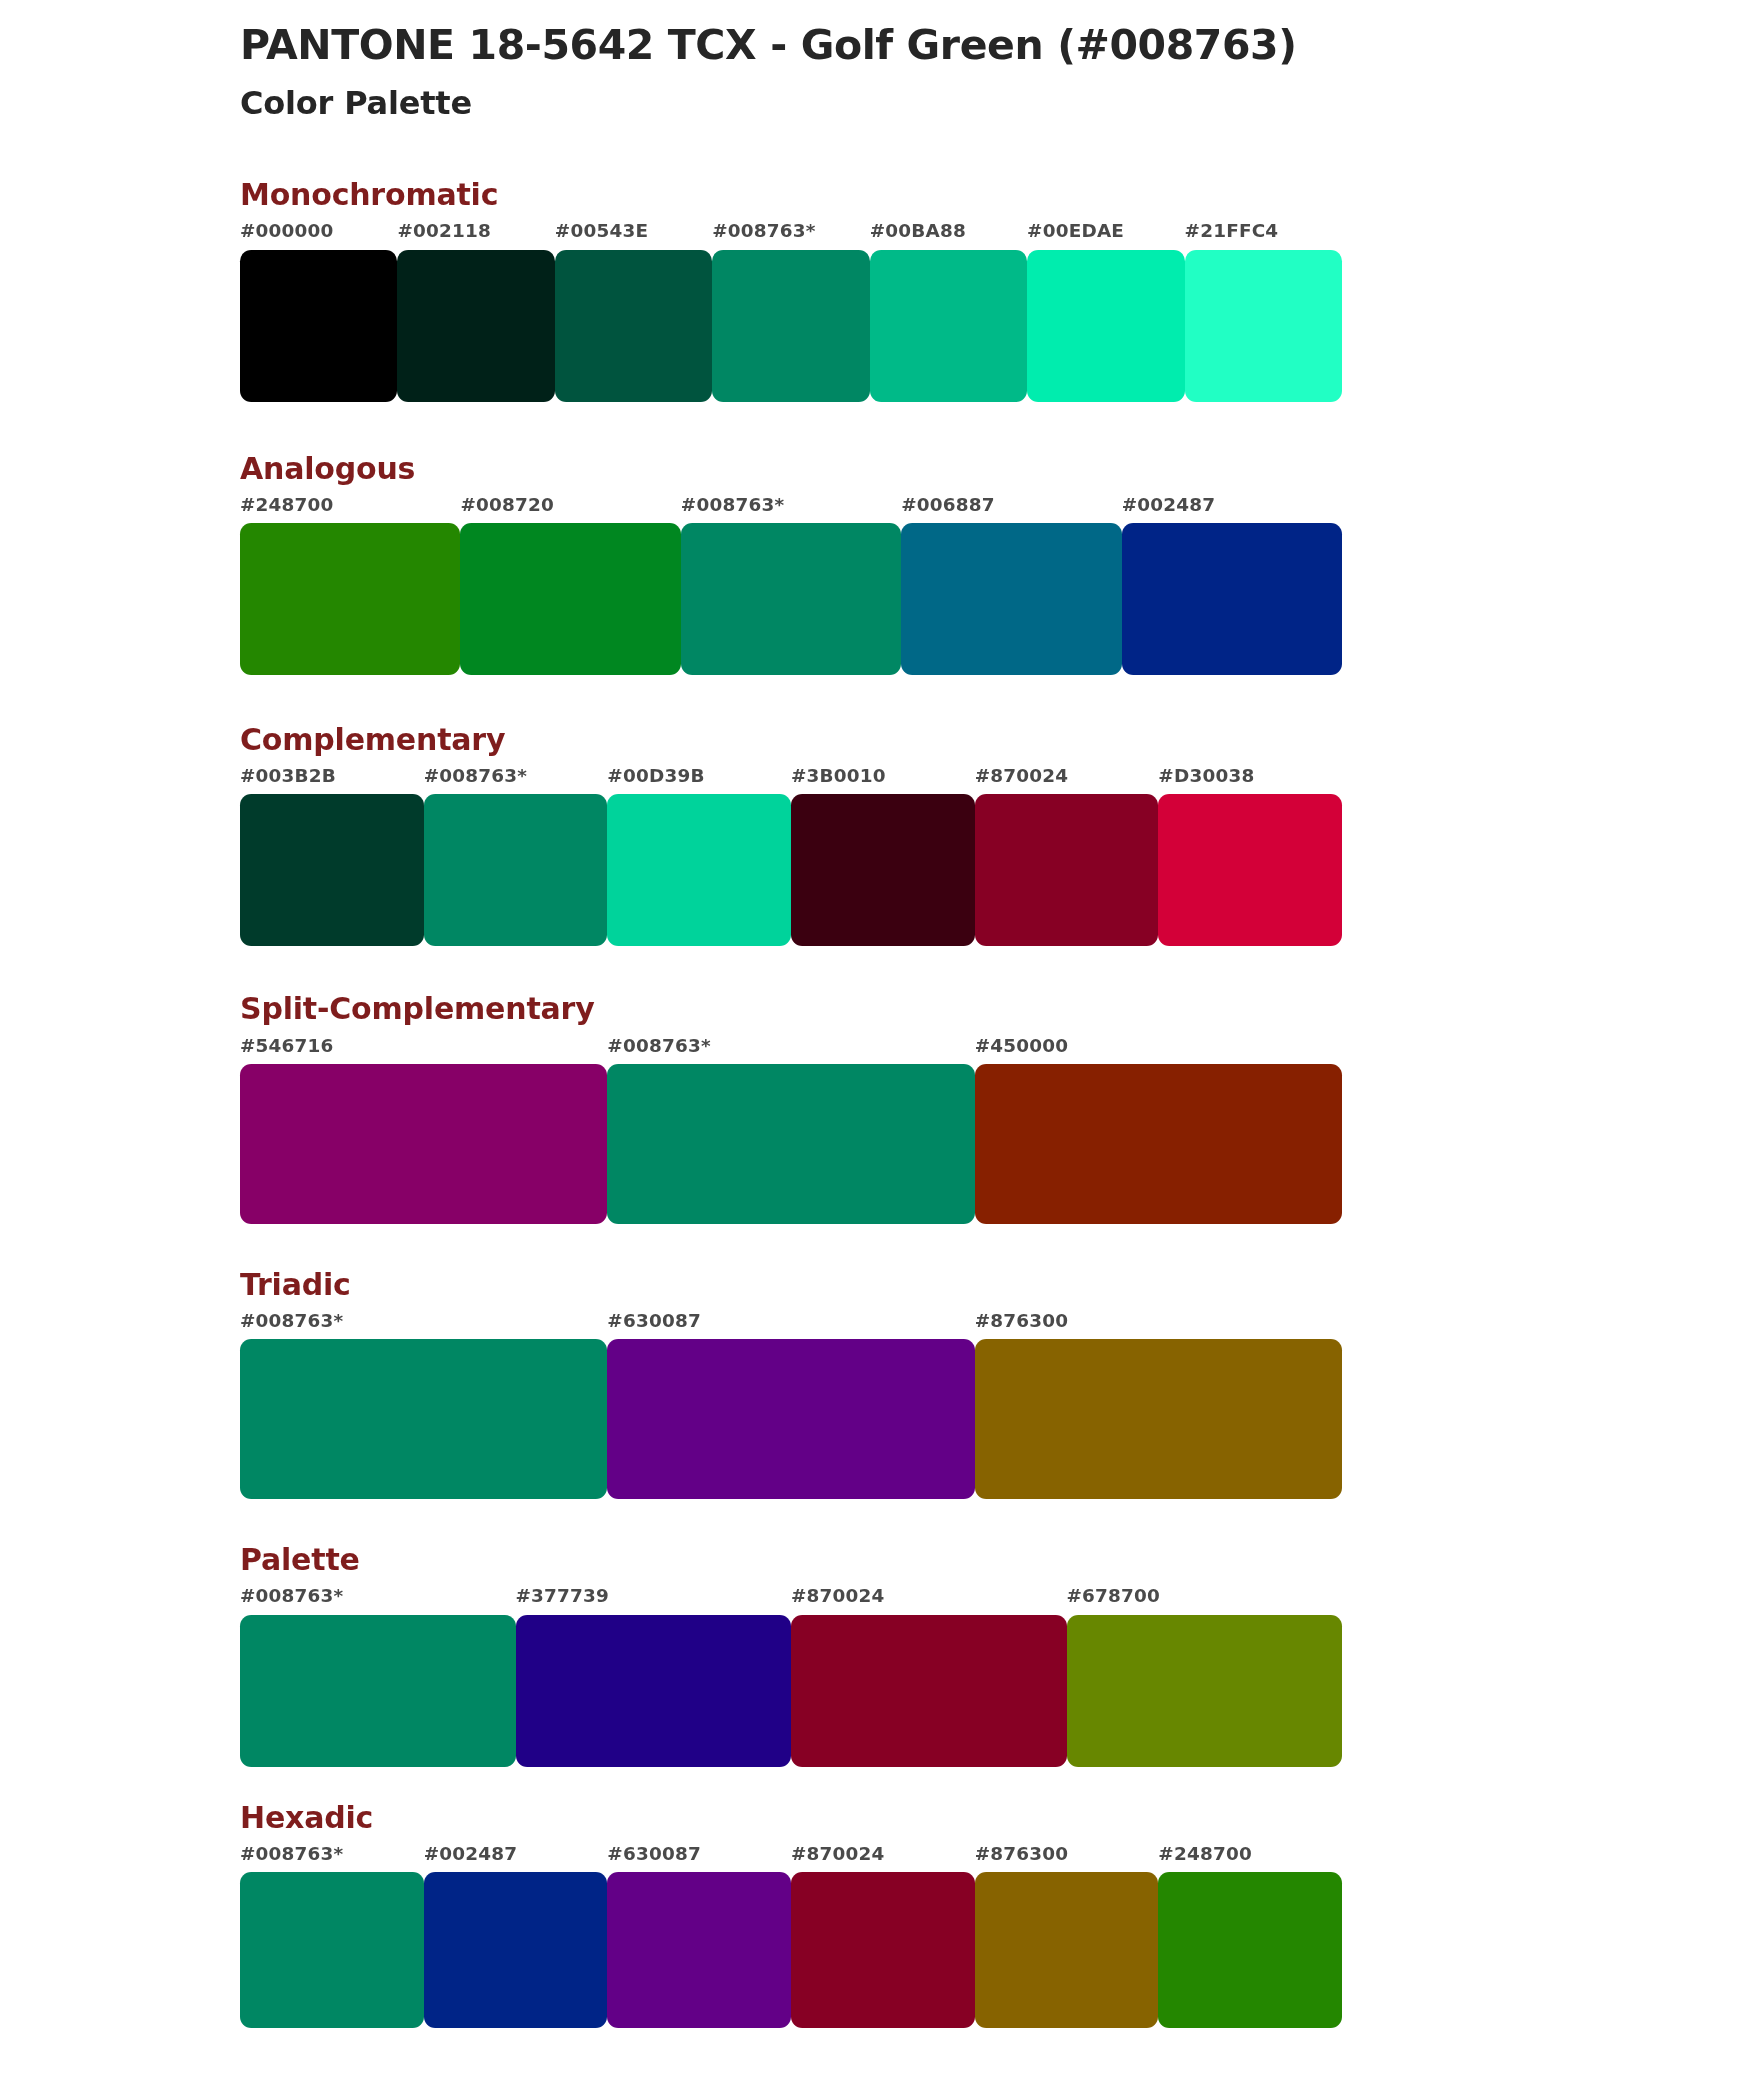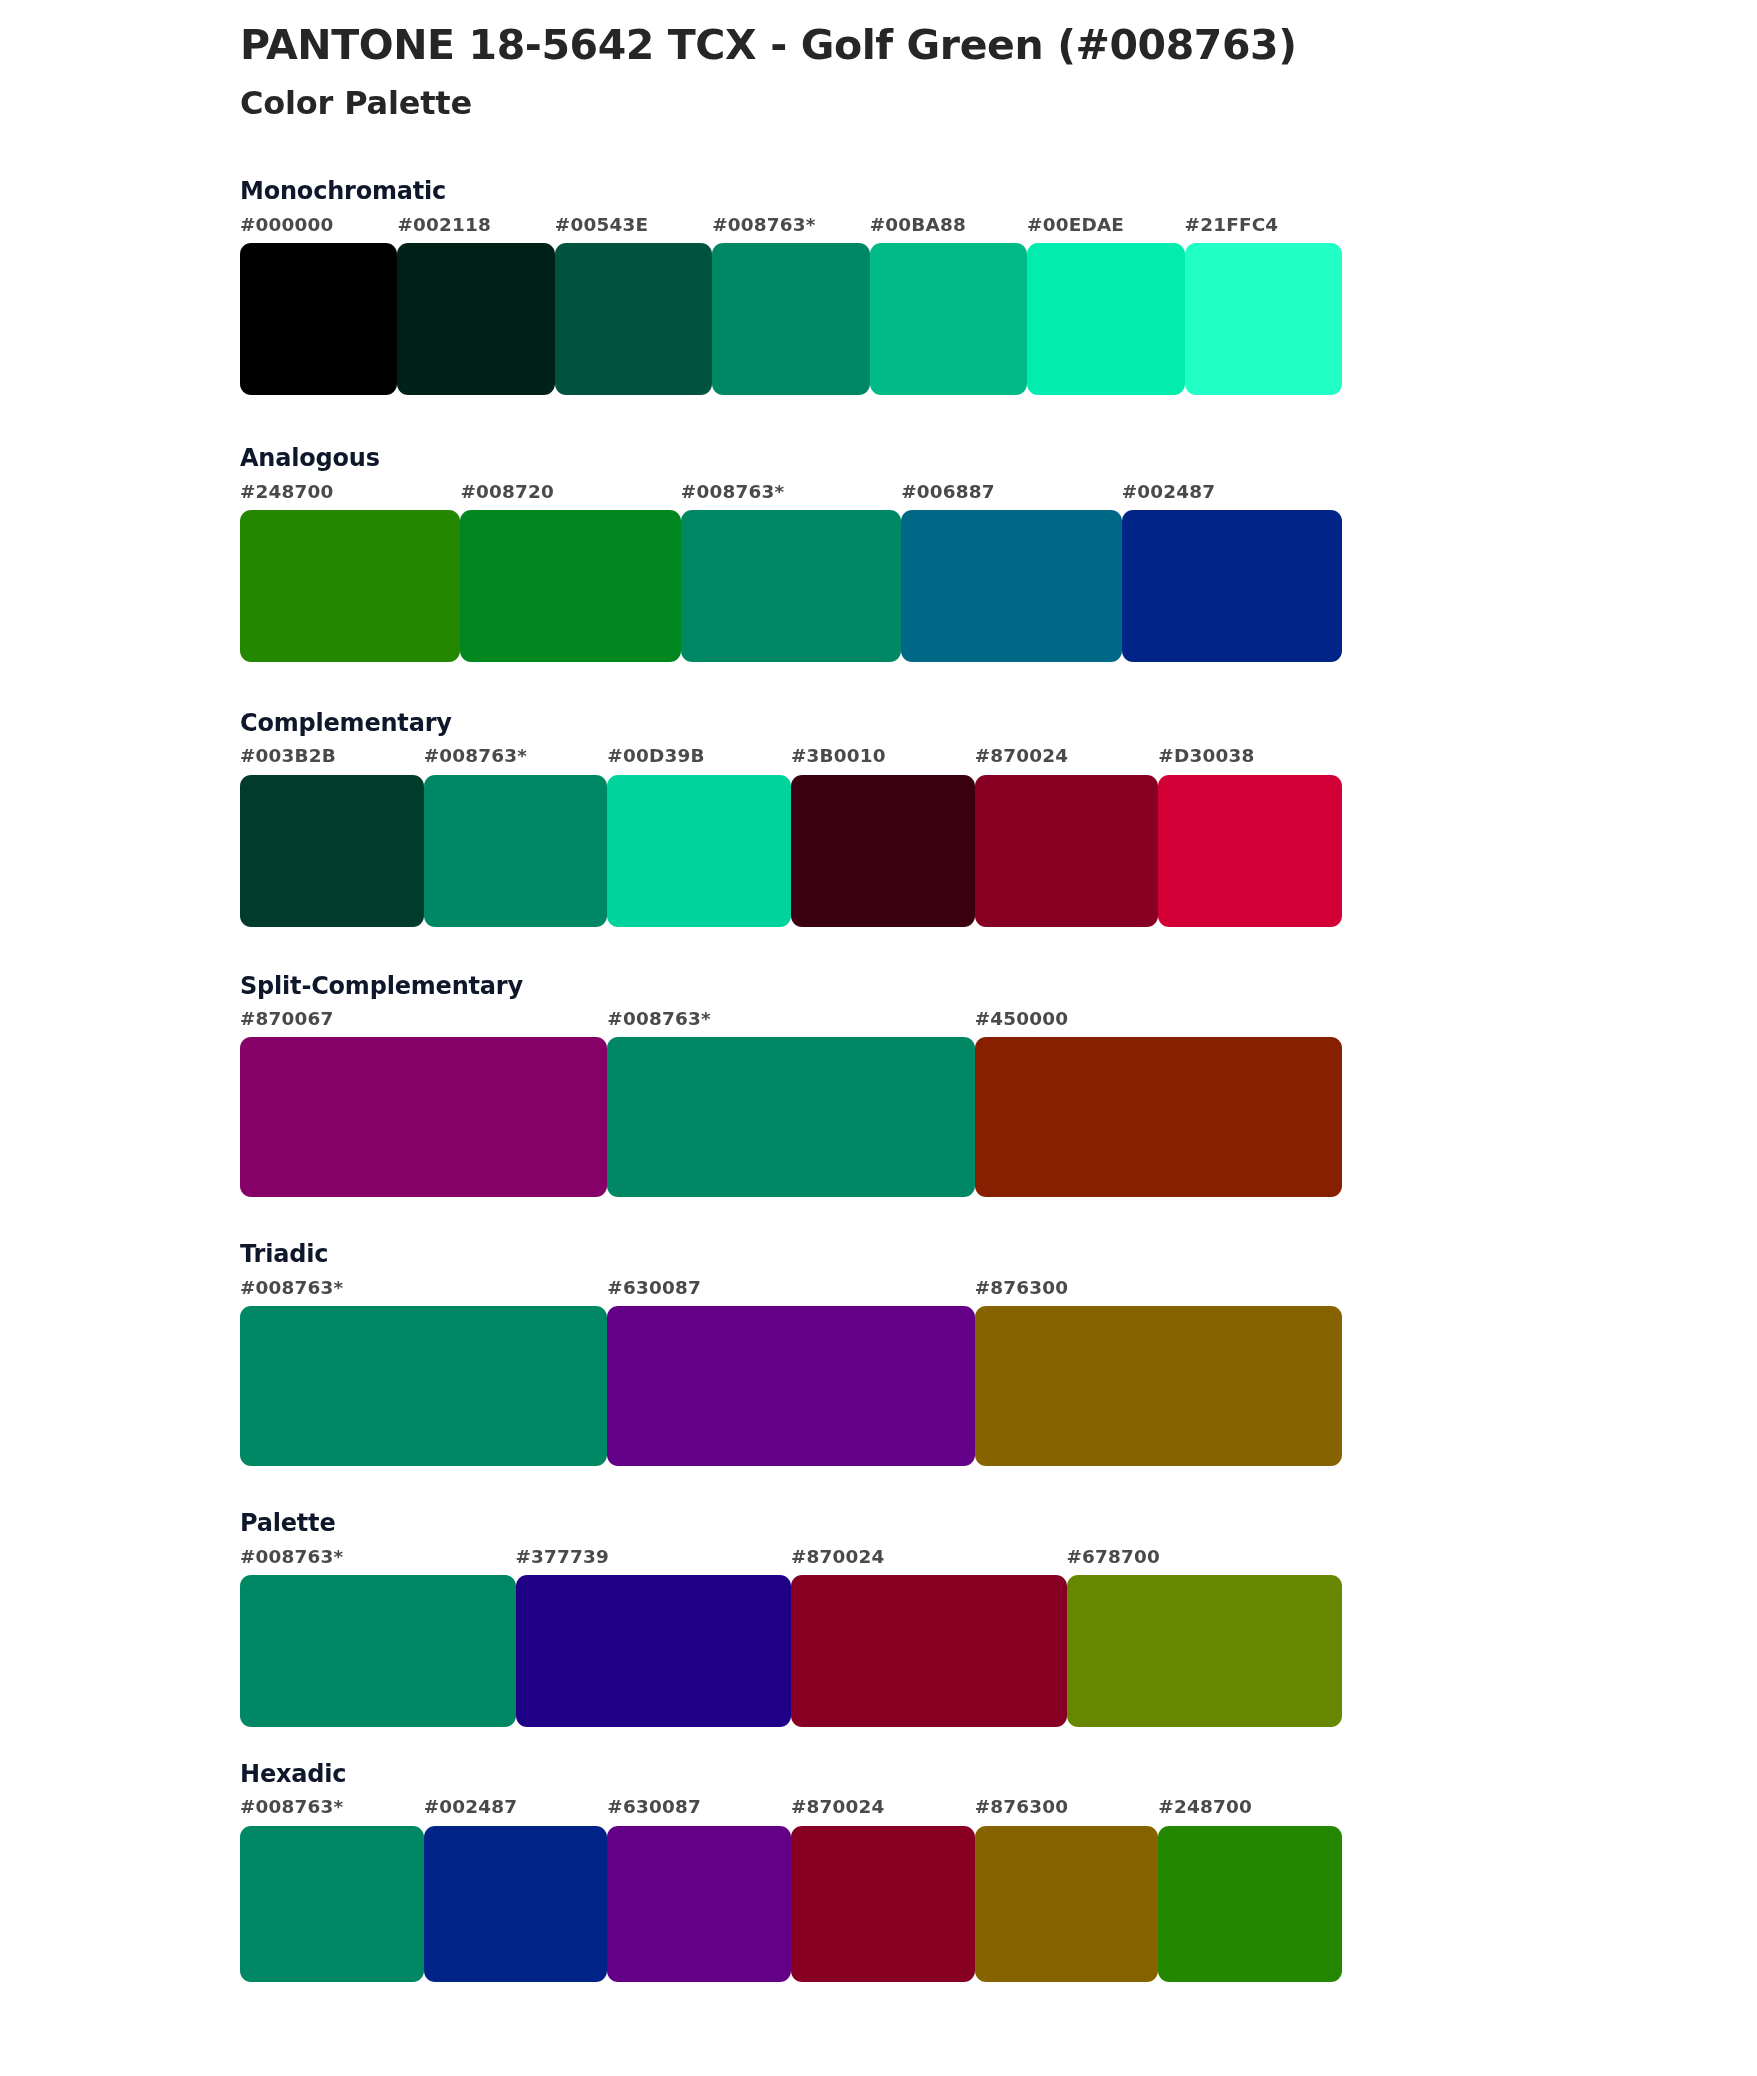--- a/index.html
+++ b/index.html
@@ -49,23 +49,23 @@
   .sections {
     margin-top: 56px;
   }
 
   .section {
     padding-left: 240px;
     padding-right: 415px;
   }
 
   .section-title {
-    font-size: 24px;
+    font-size: 30px;
     font-weight: bold;
-    color: #0f172a;
+    color: #7f1d1d;
     letter-spacing: -0.2px;
     line-height: 1.1;
     margin: 0 0 11.2px 0;
   }
 
   .swatch-row {
     display: flex;
     width: 1102px;
     align-items: flex-start;
   }
@@ -209,21 +209,21 @@
           <div class="swatch">
             <div class="swatch-label">#D30038</div>
             <div class="swatch-chip" style="background: rgb(211, 0, 56);"></div>
           </div>
         </div>
       </div>
       <div class="section gap-split">
         <div class="section-title">Split-Complementary</div>
         <div class="swatch-row h-split">
           <div class="swatch">
-            <div class="swatch-label">#870067</div>
+            <div class="swatch-label">#546716</div>
             <div class="swatch-chip" style="background: rgb(135, 0, 103);"></div>
           </div>
           <div class="swatch">
             <div class="swatch-label">#008763*</div>
             <div class="swatch-chip" style="background: rgb(0, 135, 99);"></div>
           </div>
           <div class="swatch">
             <div class="swatch-label">#450000</div>
             <div class="swatch-chip" style="background: rgb(135, 32, 0);"></div>
           </div>

